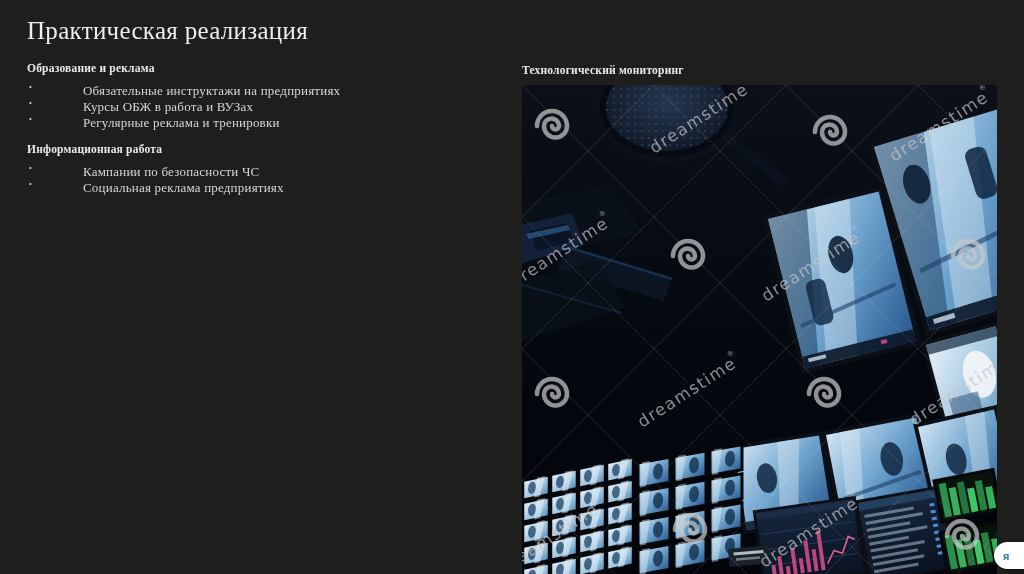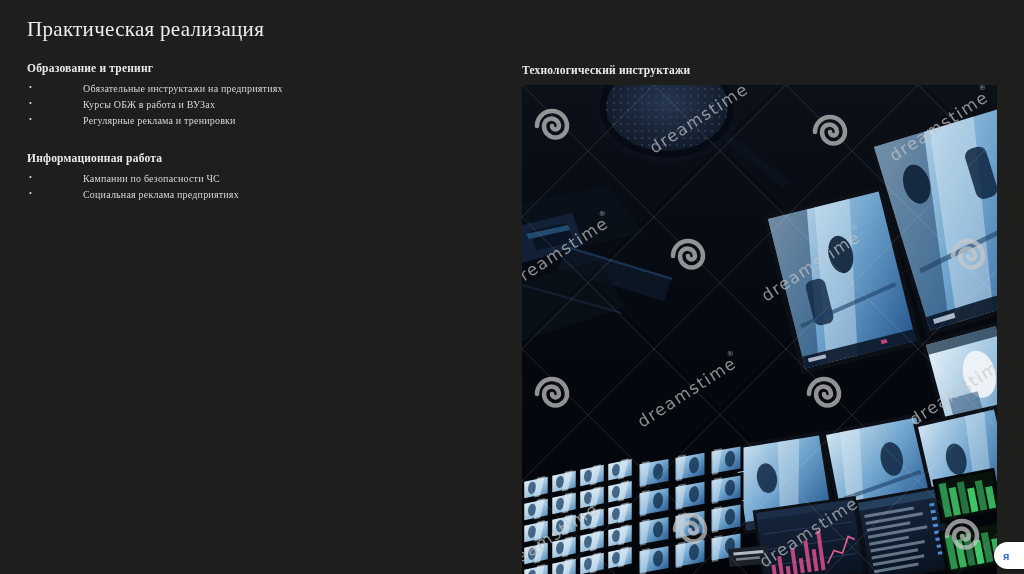--- a/index.html
+++ b/index.html
@@ -3,30 +3,30 @@
 <meta charset="utf-8">
 <style>
   html, body { margin:0; padding:0; overflow:hidden; }
   body {
     width:1024px; height:574px; position:relative;
     background:#1e1e1d;
     font-family:"Liberation Serif","DejaVu Serif",serif;
   }
   .title {
     position:absolute; left:27px; top:17px;
-    font-size:21px; font-weight:400; color:#efeeec; letter-spacing:.3px;
+    font-size:25px; font-weight:400; color:#efeeec; letter-spacing:.3px;
   }
   .col-left { position:absolute; left:27px; top:62px; width:480px; }
   .h2 { font-size:11.5px; font-weight:700; color:#eceae7; letter-spacing:.2px; }
   .h2.right-h { position:absolute; left:522px; top:64px; }
   ul.list { list-style:none; margin:9px 0 0 0; padding:0; }
   ul.list li { display:flex; align-items:flex-start; height:16px; }
   ul.list .b { width:22px; flex:0 0 22px; font-size:8px; color:#d9d7d3; padding-left:2px; }
-  ul.list .t { font-size:10px; color:#d9d7d3; letter-spacing:.2px;padding-left:32px; }
-  .h2.mt { margin-top:21px; }
+  ul.list .t { font-size:13px; color:#d9d7d3; letter-spacing:.2px;padding-left:32px; }
+  .h2.mt { margin-top:12px; }
   .photo {
     position:absolute; left:522px; top:85px; width:475px; height:489px;
     background:#04070e; overflow:hidden;
   }
   .photo svg { display:block; }
   .fab {
     position:absolute; top:542px; right:-18px; width:48px; height:27px;
     background:#ffffff; border-radius:14px; z-index:5;
     display:flex; align-items:center; padding-left:9px; box-sizing:border-box;
     box-shadow:0 1px 3px rgba(0,0,0,.5);
@@ -41,21 +41,21 @@
   }
 </style>
 </head>
 <body>
 
 <div class="slide">
 
   <div class="title">Практическая реализация</div>
 
   <div class="col-left">
-    <div class="h2">Образование и тренинг</div>
+    <div class="h2">Образование и реклама</div>
     <ul class="list">
       <li>
         <span class="b">•</span>
         <span class="t">Обязательные инструктажи на предприятиях</span>
       </li>
       <li>
         <span class="b">•</span>
         <span class="t">Курсы ОБЖ в работа и ВУЗах</span>
       </li>
       <li>
@@ -69,21 +69,21 @@
         <span class="b">•</span>
         <span class="t">Кампании по безопасности ЧС</span>
       </li>
       <li>
         <span class="b">•</span>
         <span class="t">Социальная реклама предприятиях</span>
       </li>
     </ul>
   </div>
 
-  <div class="h2 right-h">Технологический инструктажи</div>
+  <div class="h2 right-h">Технологический мониторинг</div>
 
   <div class="photo">
     <svg width="475" height="489" viewBox="0 0 475 489">
       <defs>
         <linearGradient id="bgG" x1="0" y1="0" x2="0" y2="1">
           <stop offset="0" stop-color="#0b1019"></stop>
           <stop offset="0.45" stop-color="#050910"></stop>
           <stop offset="1" stop-color="#02040a"></stop>
         </linearGradient>
         <radialGradient id="domeG" cx="0.5" cy="0.45" r="0.65">

